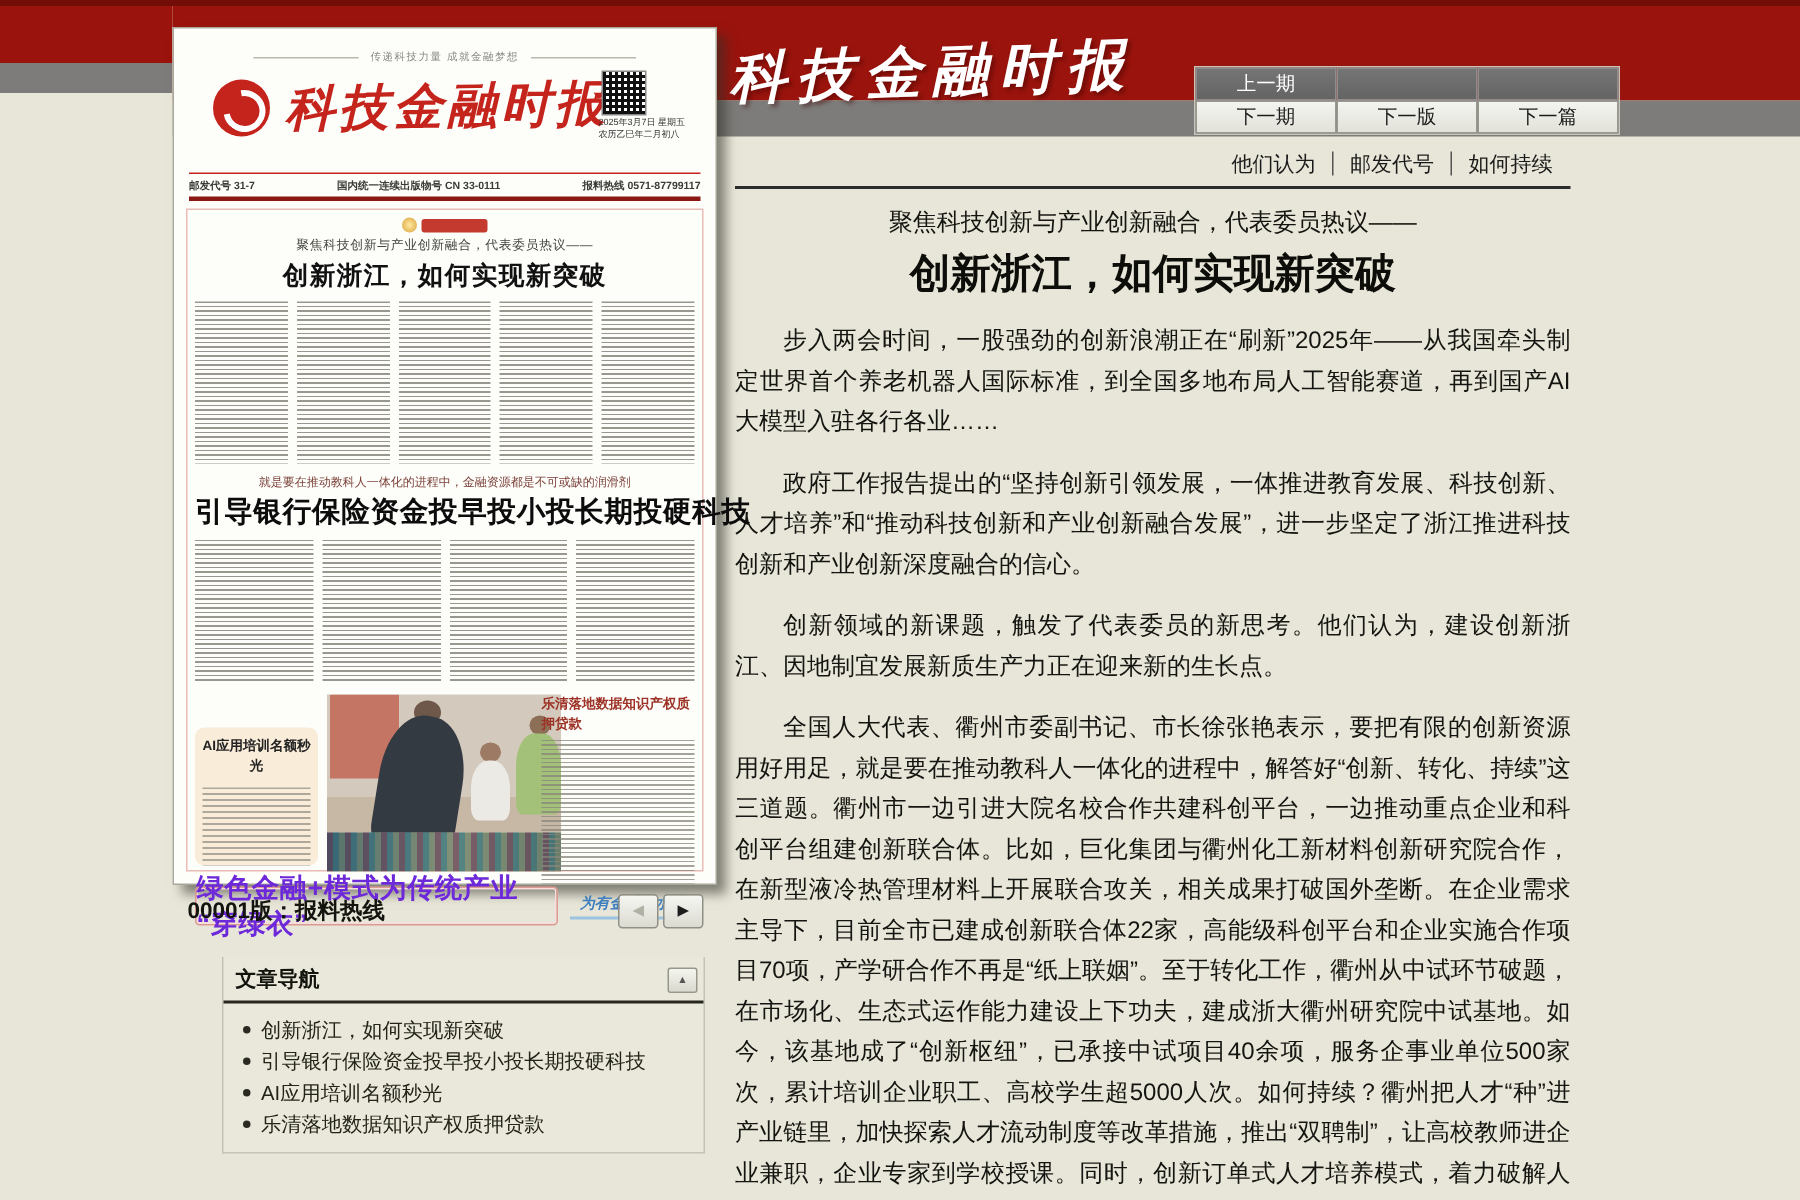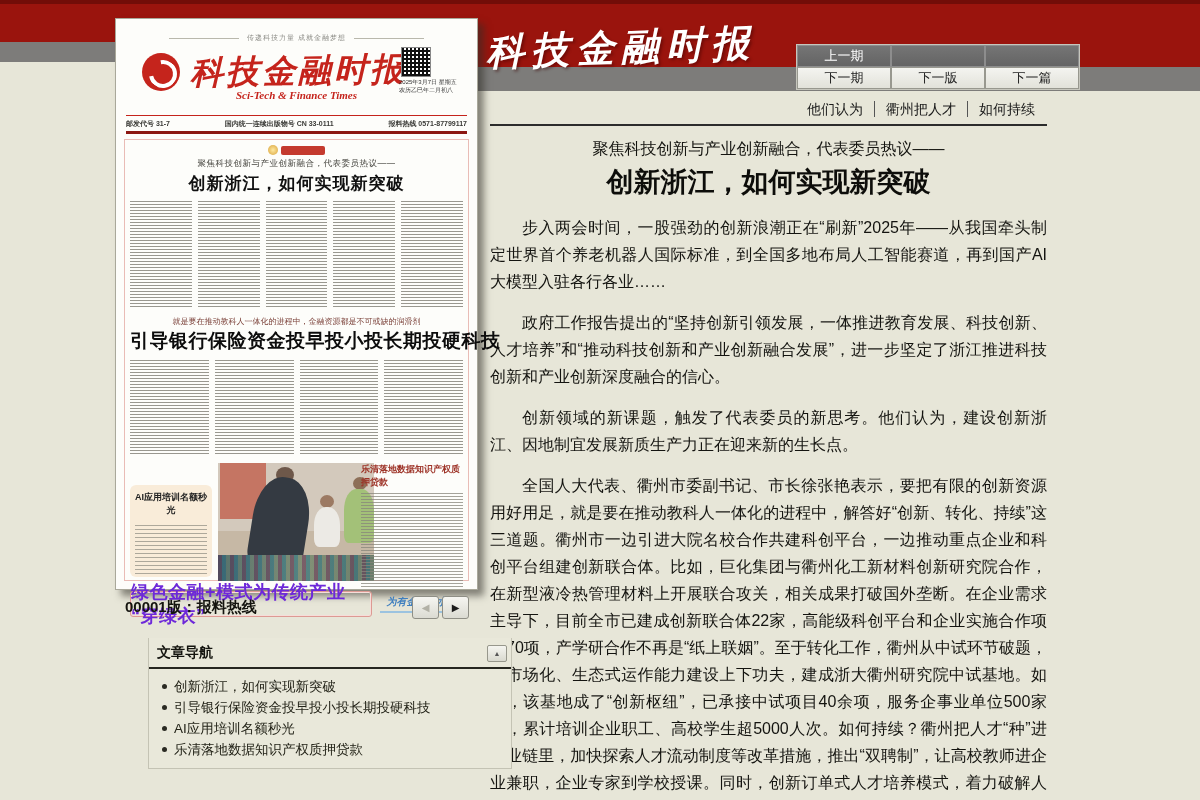--- a/index.html
+++ b/index.html
@@ -104,21 +104,21 @@
   
   .page-row{position:absolute;left:125px;top:596px;width:352px;height:24px;}
   .page-label{position:absolute;left:0;top:2px;font-size:15px;font-weight:bold;color:#14140f;}
   .pgbtns{position:absolute;right:8px;top:0;display:flex;gap:3px;}
   .pgbtn{width:25px;height:21px;border:1px solid #8f8f86;border-radius:3px;background:linear-gradient(#f6f6f2,#dbdbd2);
     display:flex;align-items:center;justify-content:center;font-size:10px;cursor:pointer;}
   .pgbtn.prev{color:#b2b1a6;}
   .pgbtn.next{color:#1c1c1c;}
 
   
-  .toc{position:absolute;left:148px;top:638px;width:364px;border:1px solid #c4c3b4;border-top:none;background:#e9e8da;box-sizing:border-box;}
+  .toc{position:absolute;left:148px;top:638px;width:322px;border:1px solid #c4c3b4;border-top:none;background:#e9e8da;box-sizing:border-box;}
   .toc-head{display:flex;align-items:center;justify-content:space-between;padding:6px 4px 5px 8px;border-bottom:2px solid #26261f;}
   .toc-title{font-size:14px;font-weight:bold;color:#14140f;}
   .toc-collapse{width:18px;height:15px;border:1px solid #97978c;border-radius:2px;background:linear-gradient(#f5f5f0,#d9d9cf);
     display:flex;align-items:center;justify-content:center;font-size:7px;color:#555;cursor:pointer;}
   .toc ul{list-style:none;margin:7px 0 8px;padding:0 6px 0 12px;}
   .toc li{font-size:13.5px;line-height:21px;color:#232318;cursor:pointer;padding-left:13px;position:relative;}
   .toc li::before{content:"";position:absolute;left:1px;top:8px;width:5px;height:5px;border-radius:50%;background:#2a2a22;}
 </style>
 </head>
 <body>
@@ -136,21 +136,21 @@
   <div class="btn-grid">
     <div class="cell dark">上一期</div>
     <div class="cell dark"></div>
     <div class="cell dark"></div>
     <div class="cell light">下一期</div>
     <div class="cell light">下一版</div>
     <div class="cell light">下一篇</div>
   </div>
 
   <div class="top-links">
-    <span>他们认为</span><span>衢州把人才</span><span>如何持续</span>
+    <span>他们认为</span><span>邮发代号</span><span>如何持续</span>
   </div>
   <div class="links-rule"></div>
 
   <div class="article">
     <div class="kicker">聚焦科技创新与产业创新融合，代表委员热议——</div>
     <h1>创新浙江，如何实现新突破</h1>
     <p>步入两会时间，一股强劲的创新浪潮正在“刷新”2025年——从我国牵头制定世界首个养老机器人国际标准，到全国多地布局人工智能赛道，再到国产AI大模型入驻各行各业……</p>
     <p>政府工作报告提出的“坚持创新引领发展，一体推进教育发展、科技创新、人才培养”和“推动科技创新和产业创新融合发展”，进一步坚定了浙江推进科技创新和产业创新深度融合的信心。</p>
     <p>创新领域的新课题，触发了代表委员的新思考。他们认为，建设创新浙江、因地制宜发展新质生产力正在迎来新的生长点。</p>
     <p>全国人大代表、衢州市委副书记、市长徐张艳表示，要把有限的创新资源用好用足，就是要在推动教科人一体化的进程中，解答好“创新、转化、持续”这三道题。衢州市一边引进大院名校合作共建科创平台，一边推动重点企业和科创平台组建创新联合体。比如，巨化集团与衢州化工新材料创新研究院合作，在新型液冷热管理材料上开展联合攻关，相关成果打破国外垄断。在企业需求主导下，目前全市已建成创新联合体22家，高能级科创平台和企业实施合作项目70项，产学研合作不再是“纸上联姻”。至于转化工作，衢州从中试环节破题，在市场化、生态式运作能力建设上下功夫，建成浙大衢州研究院中试基地。如今，该基地成了“创新枢纽”，已承接中试项目40余项，服务企事业单位500家次，累计培训企业职工、高校学生超5000人次。如何持续？衢州把人才“种”进产业链里，加快探索人才流动制度等改革措施，推出“双聘制”，让高校教师进企业兼职，企业专家到学校授课。同时，创新订单式人才培养模式，着力破解人才培养和产业需求“两张皮”的问题。</p>
@@ -160,21 +160,20 @@
   <div class="paper-card">
     <div class="np-tagline">传递科技力量  成就金融梦想</div>
     <div class="np-masthead">
       <div class="np-logo"></div>
       <div class="np-script">科技金融时报</div>
       <div class="np-qr"></div>
       <div class="np-date">
         <div>2025年3月7日 星期五</div>
         <div>农历乙巳年二月初八</div>
       </div>
-      <div class="np-en">Sci-Tech &amp; Finance Times</div>
     </div>
     <div class="np-redline"></div>
     <div class="np-info">
       <span>邮发代号 31-7</span>
       <span>国内统一连续出版物号 CN 33-0111</span>
       <span>报料热线 0571-87799117</span>
     </div>
     <div class="np-thickline"></div>
 
     <div class="np-box">

